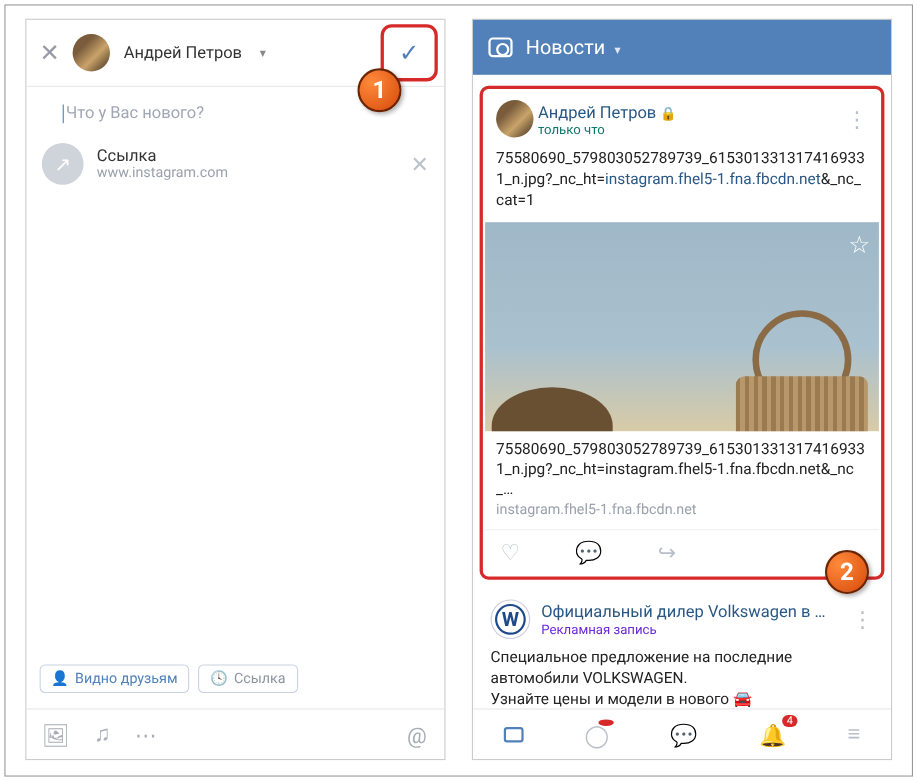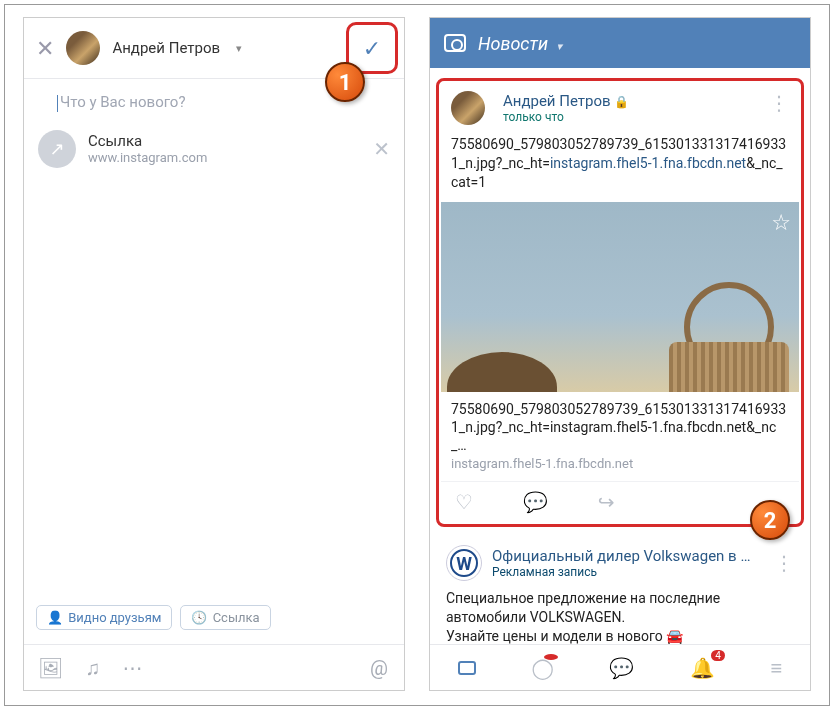--- a/index.html
+++ b/index.html
@@ -89,21 +89,20 @@
     display:flex; align-items:center; padding:0 14px; gap:22px;
     color:#a8adb6; font-size:20px;
   }
   .at-sign { position:absolute; right:16px; color:#a8adb6; font-size:20px;}
 
   
   .feed-header {
     height:50px; background:#5181b8; color:#fff;
     display:flex; align-items:center; padding:0 14px; gap:12px;
     font-size:18px;
-    font-style:italic;
   }
   .cam-icon {
     width:22px; height:18px; border:2px solid #fff; border-radius:4px;
     position:relative;
   }
   .cam-icon::after {
     content:''; position:absolute; width:8px; height:8px;
     border:2px solid #fff; border-radius:50%;
     left:5px; top:3px;
   }
@@ -111,21 +110,21 @@
   .feed-card {
     margin: 10px 6px;
     background:#fff;
     position: relative;
   }
   .post-highlight {
     border: 3px solid #d62a2a;
     border-radius: 8px;
     padding: 2px;
   }
-  .post-head { display:flex; padding:8px 10px; gap:18px; }
+  .post-head { display:flex; align-items:center; padding:8px 10px; gap:4px; }
   .post-name { color:#2a5885; font-size:15px; }
   .post-time { color:#0f766e; font-size:12px; }
   .lock { color:#b9bfc8; font-size:12px; margin-left:4px;}
   .dots-v { color:#b9bfc8; font-size:20px; cursor:pointer; }
   .post-text {
     padding: 2px 10px; font-size:14px; color:#222;
     word-break: break-all; line-height:1.35;
   }
   .post-text .url { color:#2a5885; }
   .post-img {
@@ -170,21 +169,21 @@
   }
   .ad-head { display:flex; align-items:center; padding:8px 10px; gap:10px; }
   .ad-logo {
     width:36px; height:36px; border-radius:50%;
     background:#fff; border:1px solid #ccd;
     display:flex; align-items:center; justify-content:center;
     color:#1e4a8a; font-size:18px; font-weight:bold;
   }
   .ad-vw { width:28px; height:28px; border-radius:50%; border:2px solid #1e4a8a; display:flex; align-items:center; justify-content:center;}
   .ad-name { color:#2a5885; font-size:15px; white-space:nowrap; overflow:hidden; text-overflow:ellipsis; max-width:260px;}
-  .ad-sub { color:#0c4a6e; font-size:12px;}
+  .ad-sub { color:#6d28d9; font-size:12px;}
   .ad-text { padding:0 10px; font-size:14px; color:#222; line-height:1.35;}
 
   .tabbar {
     position:absolute; bottom:0; left:0; right:0; height:46px;
     border-top:1px solid #e7e8ec; background:#fff;
     display:flex; justify-content:space-around; align-items:center;
     color:#b9bfc8; font-size:20px;
   }
   .tab-active { color:#5181b8; }
   .badge {

